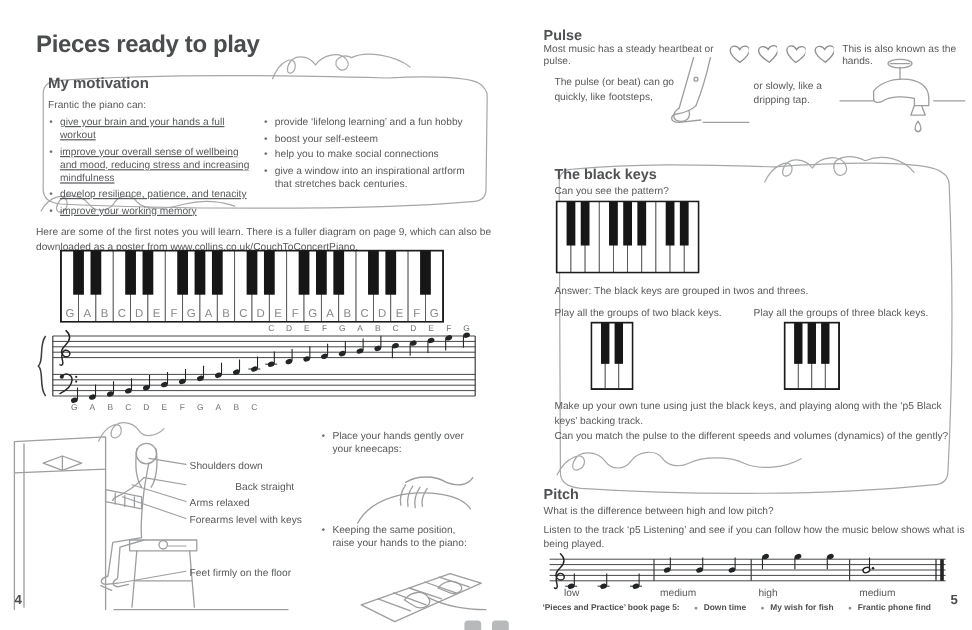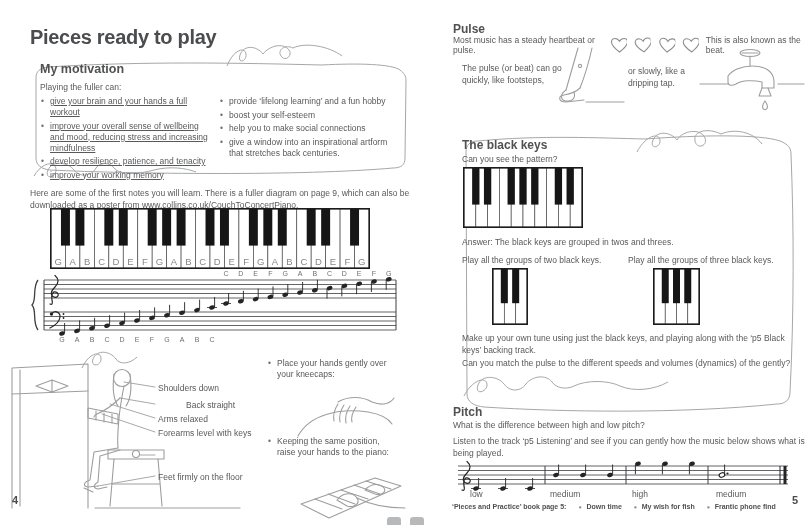--- a/index.html
+++ b/index.html
@@ -34,21 +34,21 @@
     <path d="M14 30 C14 23 18 20 26 19 C120 13 220 15 300 17 C336 15 370 16 378 22 C382 25 384 28 384 32 L383 110 C383 117 379 120 371 120 C280 128 110 126 28 122 C19 121 14 117 14 110 Z" fill="none" stroke="#a6a7a9" stroke-width="1"></path>
   </svg>
   <svg class="abs" style="left:225px;top:40px;" width="120" height="34">
     <path d="M2 26 C8 10 20 6 21 14 C22 22 12 24 15 15 C19 4 32 6 38 14 C44 6 58 2 64 10 C68 16 60 22 56 16 C52 10 60 4 68 8 C80 2 104 6 117 16" fill="none" stroke="#a6a7a9" stroke-width="1"></path>
   </svg>
   <svg class="abs" style="left:30px;top:158px;" width="170" height="30">
     <path d="M4 18 C12 4 26 2 26 12 C26 20 14 22 18 12 C22 2 38 4 44 12 C50 20 62 18 66 10 C70 4 80 4 84 10 C90 18 110 16 124 12 C140 8 156 10 166 14" fill="none" stroke="#a6a7a9" stroke-width="1"></path>
   </svg>
 
   <div class="abs h2" style="left:40px;top:62px;">My motivation</div>
-  <div class="abs body" style="left:40px;top:82px;">Playing the fuller can:</div>
+  <div class="abs body" style="left:40px;top:82px;">Frantic the piano can:</div>
   <ul class="abs blist" style="left:40px;top:96px;width:172px;text-decoration:underline;">
       <li>give your brain and your hands a full workout</li>
       <li>improve your overall sense of wellbeing and mood, reducing stress and increasing mindfulness</li>
       <li>develop resilience, patience, and tenacity</li>
       <li>improve your working memory</li>
     </ul>
   <ul class="abs blist" style="left:219px;top:96px;width:178px;">
       <li>provide ‘lifelong learning’ and a fun hobby</li>
       <li>boost your self-esteem</li>
       <li>help you to make social connections</li>
@@ -237,21 +237,21 @@
     <path d="M114 103 L110 150 M158 103 L162 150 M112 128 H160"></path>
     <path d="M155 31 L124 26" stroke-width="0.9"></path>
     <path d="M155 48 L120 42" stroke-width="0.9"></path>
     <path d="M155 62 L110 48" stroke-width="0.9"></path>
     <path d="M155 76 L102 58" stroke-width="0.9"></path>
     <path d="M155 99 L140 99" stroke-width="0.9"></path>
     <path d="M155 120 L98 130" stroke-width="0.9"></path>
   </svg>
 
   <div class="abs plabel" style="left:158px;top:383px;">Shoulders down</div>
-  <div class="abs plabel" style="left:158px;top:400px;padding-left:28px;">Back straight</div>
+  <div class="abs plabel" style="left:168px;top:400px;padding-left:28px;">Back straight</div>
   <div class="abs plabel" style="left:158px;top:414px;">Arms relaxed</div>
   <div class="abs plabel" style="left:158px;top:428px;">Forearms level with keys</div>
   <div class="abs plabel" style="left:158px;top:472px;">Feet firmly on the floor</div>
 
   <div class="abs hstep" style="left:268px;top:358px;width:130px;">
     <span class="bdot">•</span>
     <span>Place your hands gently over your kneecaps:</span>
   </div>
   <svg class="abs" style="left:290px;top:388px;" width="105" height="50" stroke="#9d9ea0" fill="none" stroke-width="1.1" stroke-linecap="round">
     <path d="M8 48 C20 26 50 20 78 24 C90 26 98 30 102 36"></path>
@@ -285,21 +285,21 @@
       </svg>
     <svg width="19" height="17" style="transform:rotate(-5deg)">
         <path d="M9.5 15 C3.5 10.5 1.5 7.3 1.5 5 C1.5 3 3.1 1.5 5 1.5 C6.8 1.5 8.6 2.7 9.5 4.3 C10.4 2.7 12.2 1.5 14 1.5 C15.9 1.5 17.5 3 17.5 5 C17.5 7.3 15.5 10.5 9.5 15 Z" fill="none" stroke="#8c8d8f" stroke-width="1.1"></path>
       </svg>
     <svg width="19" height="17" style="transform:rotate(4deg)">
         <path d="M9.5 15 C3.5 10.5 1.5 7.3 1.5 5 C1.5 3 3.1 1.5 5 1.5 C6.8 1.5 8.6 2.7 9.5 4.3 C10.4 2.7 12.2 1.5 14 1.5 C15.9 1.5 17.5 3 17.5 5 C17.5 7.3 15.5 10.5 9.5 15 Z" fill="none" stroke="#8c8d8f" stroke-width="1.1"></path>
       </svg>
     <svg width="19" height="17" style="transform:rotate(-3deg)">
         <path d="M9.5 15 C3.5 10.5 1.5 7.3 1.5 5 C1.5 3 3.1 1.5 5 1.5 C6.8 1.5 8.6 2.7 9.5 4.3 C10.4 2.7 12.2 1.5 14 1.5 C15.9 1.5 17.5 3 17.5 5 C17.5 7.3 15.5 10.5 9.5 15 Z" fill="none" stroke="#8c8d8f" stroke-width="1.1"></path>
       </svg>
-    <span>This is also known as the beat.</span>
+    <span>This is also known as the hands.</span>
   </div>
 
   <div class="abs body" style="left:462px;top:63px;width:100px;">The pulse (or beat) can go quickly, like footsteps,</div>
   <svg class="abs" style="left:540px;top:46px;" width="85" height="62" stroke="#9d9ea0" fill="none" stroke-width="1.1" stroke-linecap="round" stroke-linejoin="round">
     <path d="M38 2 L26 44"></path>
     <path d="M52 2 C48 20 44 32 40 42"></path>
     <circle cx="40" cy="20" r="1.6"></circle>
     <path d="M26 44 C20 48 20 54 26 55 C32 56 36 52 34 46"></path>
     <path d="M40 42 C36 46 30 48 24 49 C18 50 18 56 26 56 L44 54"></path>
     <path d="M46 56 H84"></path>
@@ -368,21 +368,21 @@
       <rect x="8.7625" y="1" width="6.975" height="34.199999999999996" fill="#161616"></rect>
       <rect x="20.0125" y="1" width="6.975" height="34.199999999999996" fill="#161616"></rect>
       <rect x="31.2625" y="1" width="6.975" height="34.199999999999996" fill="#161616"></rect>
       <rect x="0.75" y="0.75" width="45.5" height="55.5" fill="none" stroke="#1c1c1c" stroke-width="1.5"></rect>
     </svg>
   <div class="abs body" style="left:462px;top:333px;width:332px;">Make up your own tune using just the black keys, and playing along with the ‘p5 Black keys’ backing track.</div>
   <div class="abs body" style="left:462px;top:358px;width:332px;">Can you match the pulse to the different speeds and volumes (dynamics) of the gently?</div>
 
   <div class="abs h2" style="left:453px;top:405px;font-size:12px;">Pitch</div>
   <div class="abs body" style="left:453px;top:420px;">What is the difference between high and low pitch?</div>
-  <div class="abs body" style="left:453px;top:436px;width:352px;">Listen to the track ‘p5 Listening’ and see if you can gently how the music below shows what is being played.</div>
+  <div class="abs body" style="left:453px;top:436px;width:352px;">Listen to the track ‘p5 Listening’ and see if you can follow how the music below shows what is being played.</div>
 
   <svg class="abs" style="left:450px;top:452px;" width="345" height="48" id="pitch-staff">
       <line x1="8" y1="14" x2="338" y2="14" stroke="#3d3e40" stroke-width="0.8"></line>
       <line x1="8" y1="18.5" x2="338" y2="18.5" stroke="#3d3e40" stroke-width="0.8"></line>
       <line x1="8" y1="23" x2="338" y2="23" stroke="#3d3e40" stroke-width="0.8"></line>
       <line x1="8" y1="27.5" x2="338" y2="27.5" stroke="#3d3e40" stroke-width="0.8"></line>
       <line x1="8" y1="32" x2="338" y2="32" stroke="#3d3e40" stroke-width="0.8"></line>
       <path d="M17 9.5 C 21 13 21 17 17 21 C 13 25 12 28 15 30.5 C 19 33 22 29 19 26.5 C 15 24 12.5 29 14 34 C 15 37.5 14 39 12 38" fill="none" stroke="#232426" stroke-width="1.2" stroke-linecap="round"></path>
       <line x1="95" y1="14" x2="95" y2="32" stroke="#3d3e40" stroke-width="1"></line>
       <line x1="176" y1="14" x2="176" y2="32" stroke="#3d3e40" stroke-width="1"></line>

